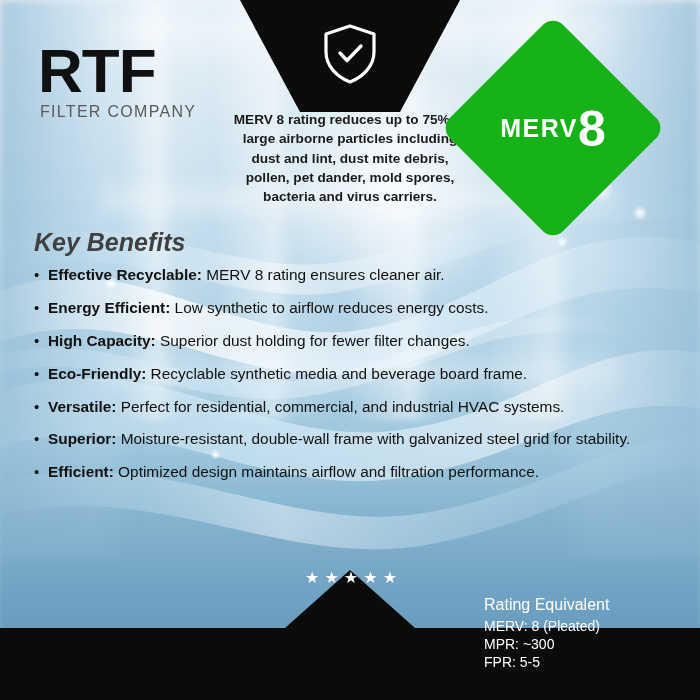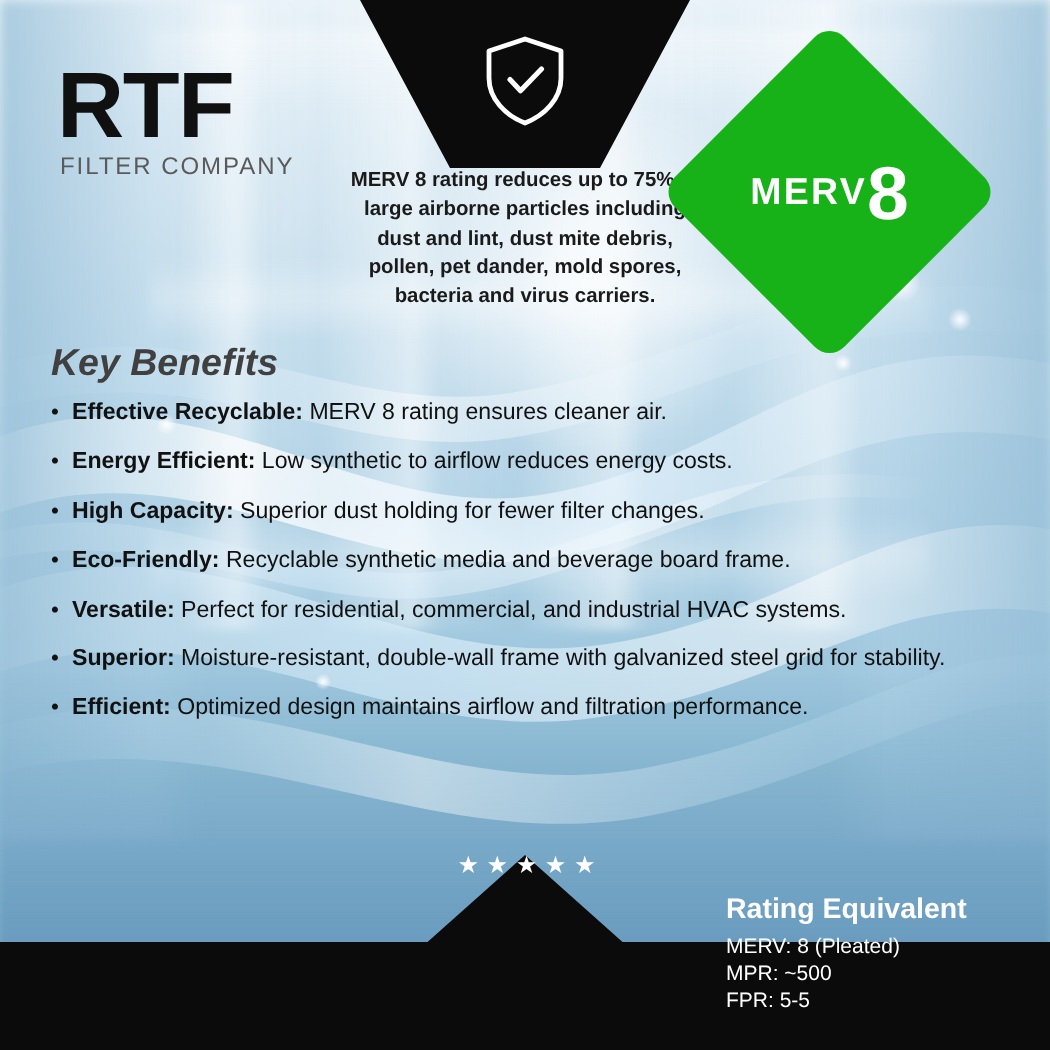--- a/index.html
+++ b/index.html
@@ -255,22 +255,22 @@
 
   
   .rating-block {
     position: absolute;
     left: 484px;
     top: 596px;
     color: #ffffff;
     font-family: "Liberation Sans", sans-serif;
   }
   .rating-title {
-    font-size: 19px;
-    font-weight: bold;
+    font-size: 16px;
+    font-weight: normal;
     margin-bottom: 3px;
   }
   .rating-line {
     font-size: 14px;
     line-height: 1.29;
   }
 </style>
 </head>
 <body>
 
@@ -374,17 +374,17 @@
     <span>★</span>
     <span>★</span>
     <span>★</span>
     <span>★</span>
     <span>★</span>
   </div>
 
   <div class="rating-block">
     <div class="rating-title">Rating Equivalent</div>
     <div class="rating-line">MERV: 8 (Pleated)</div>
-    <div class="rating-line">MPR: ~500</div>
+    <div class="rating-line">MPR: ~300</div>
     <div class="rating-line">FPR: 5-5</div>
   </div>
 
 </div>
 
 </body></html>

